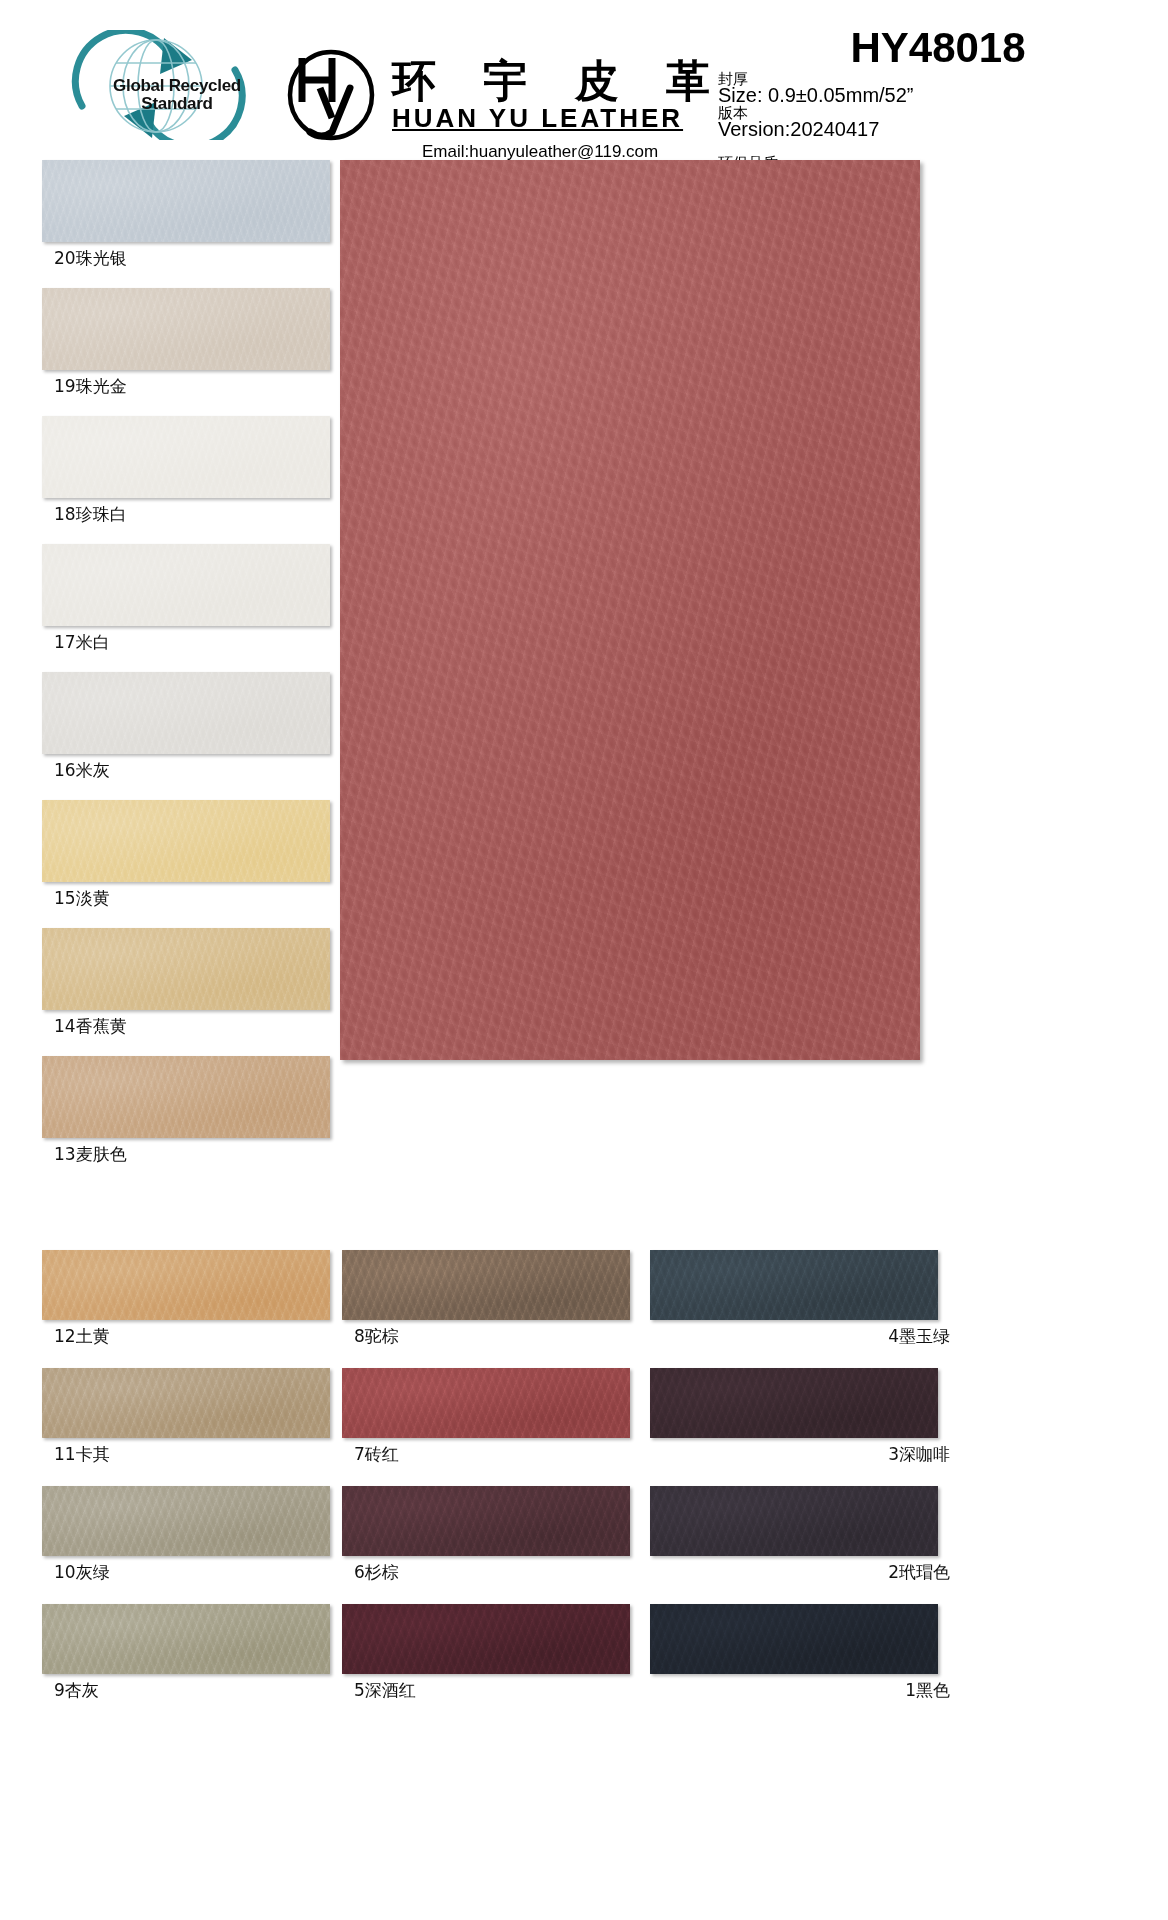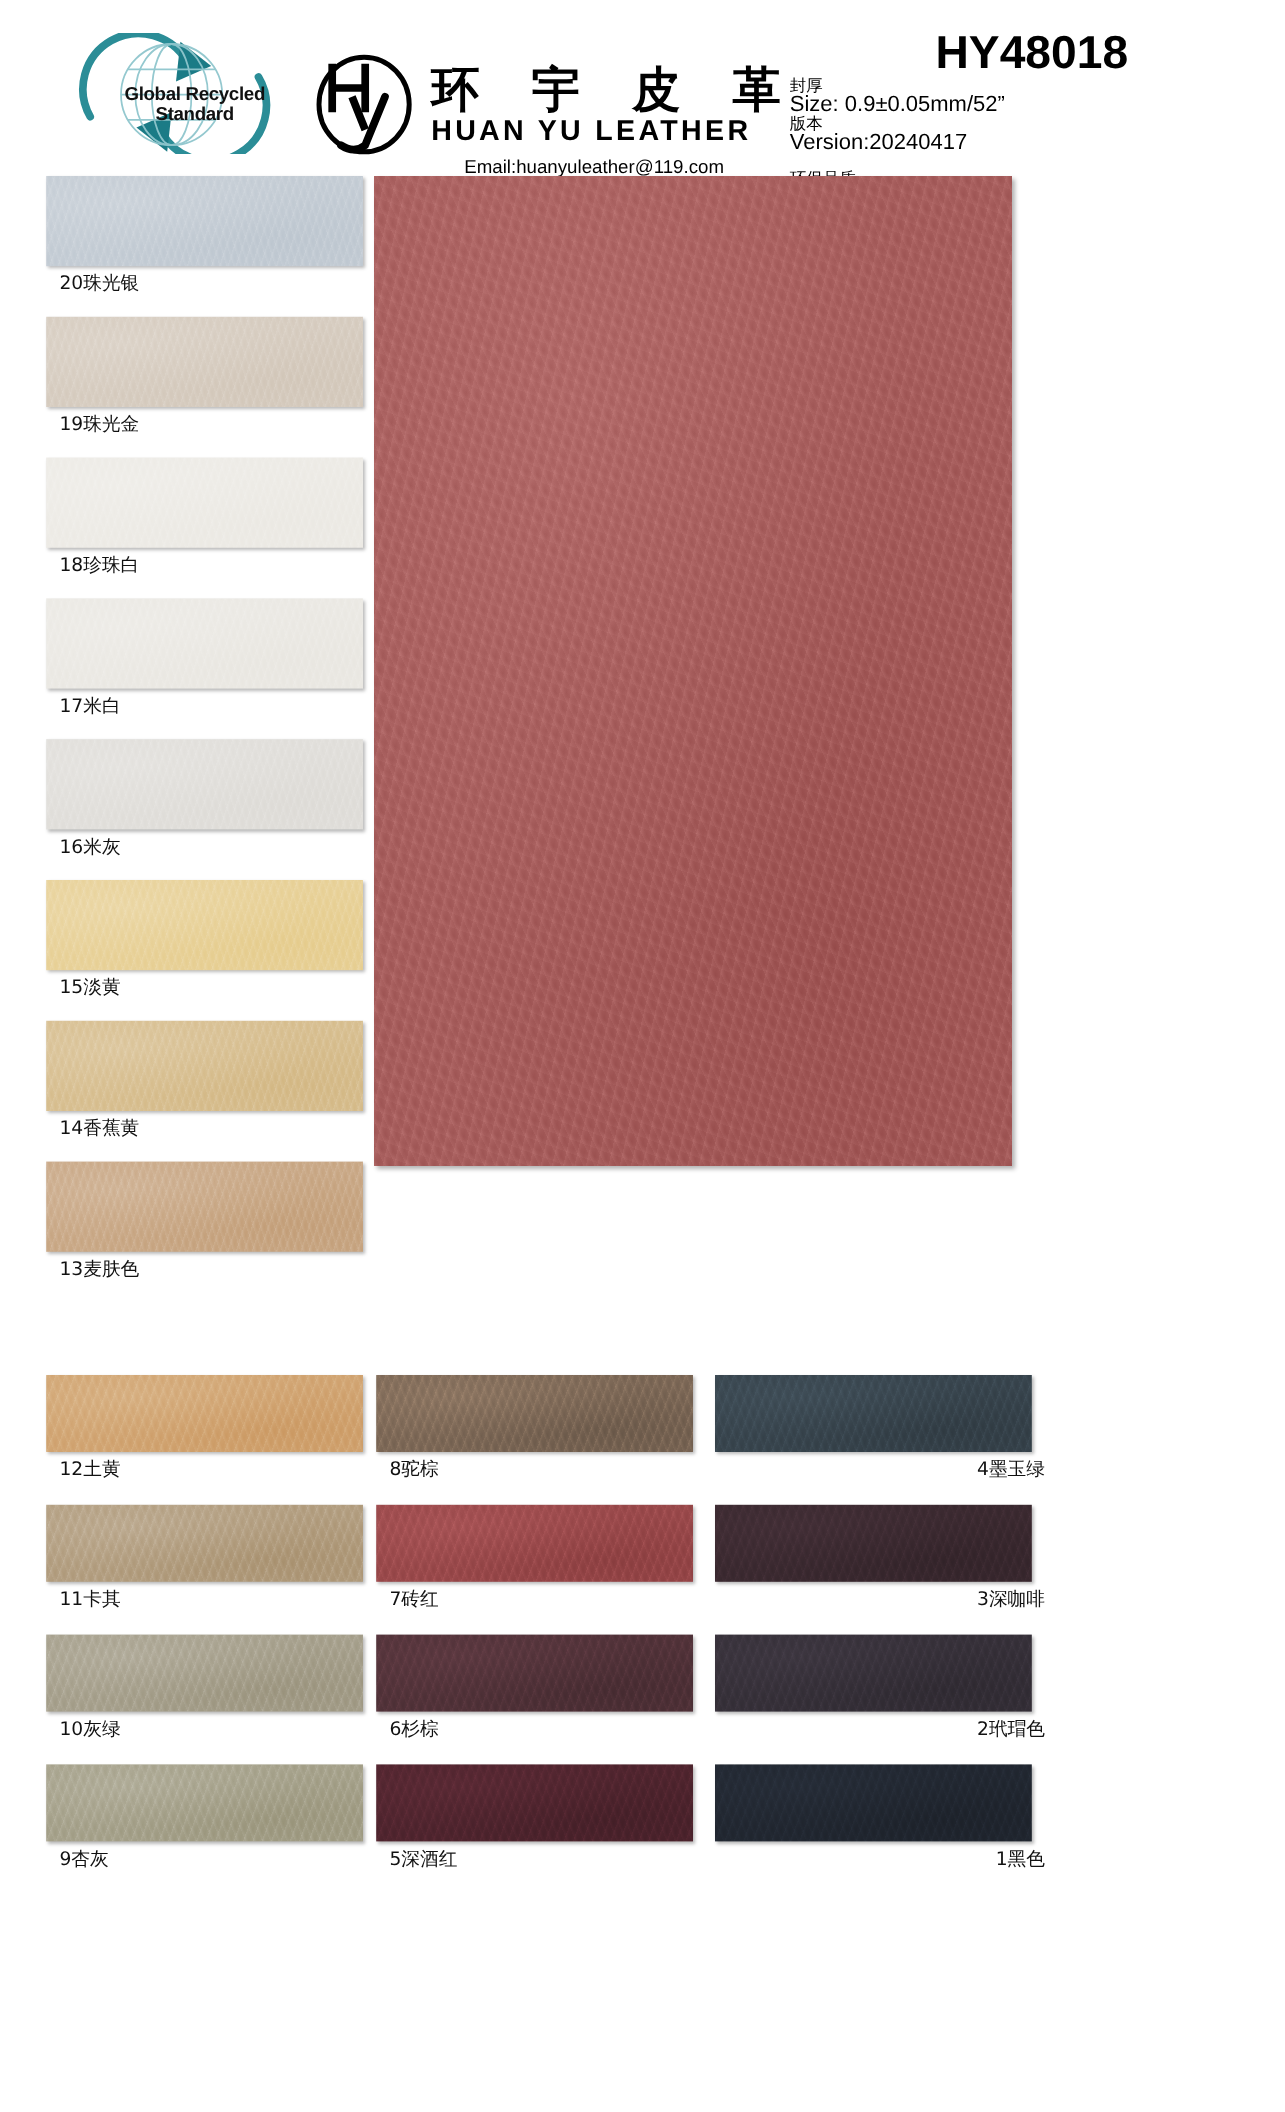--- a/index.html
+++ b/index.html
@@ -65,20 +65,21 @@
   }
   .brand-en {
     position: absolute;
     left: 392px;
     top: 103px;
     font-size: 26px;
     font-weight: bold;
     letter-spacing: 3px;
     color: #000;
     white-space: nowrap;
+    text-decoration: underline;
   }
   .brand-email {
     position: absolute;
     left: 422px;
     top: 142px;
     font-size: 17px;
     color: #000;
     white-space: nowrap;
   }
 

